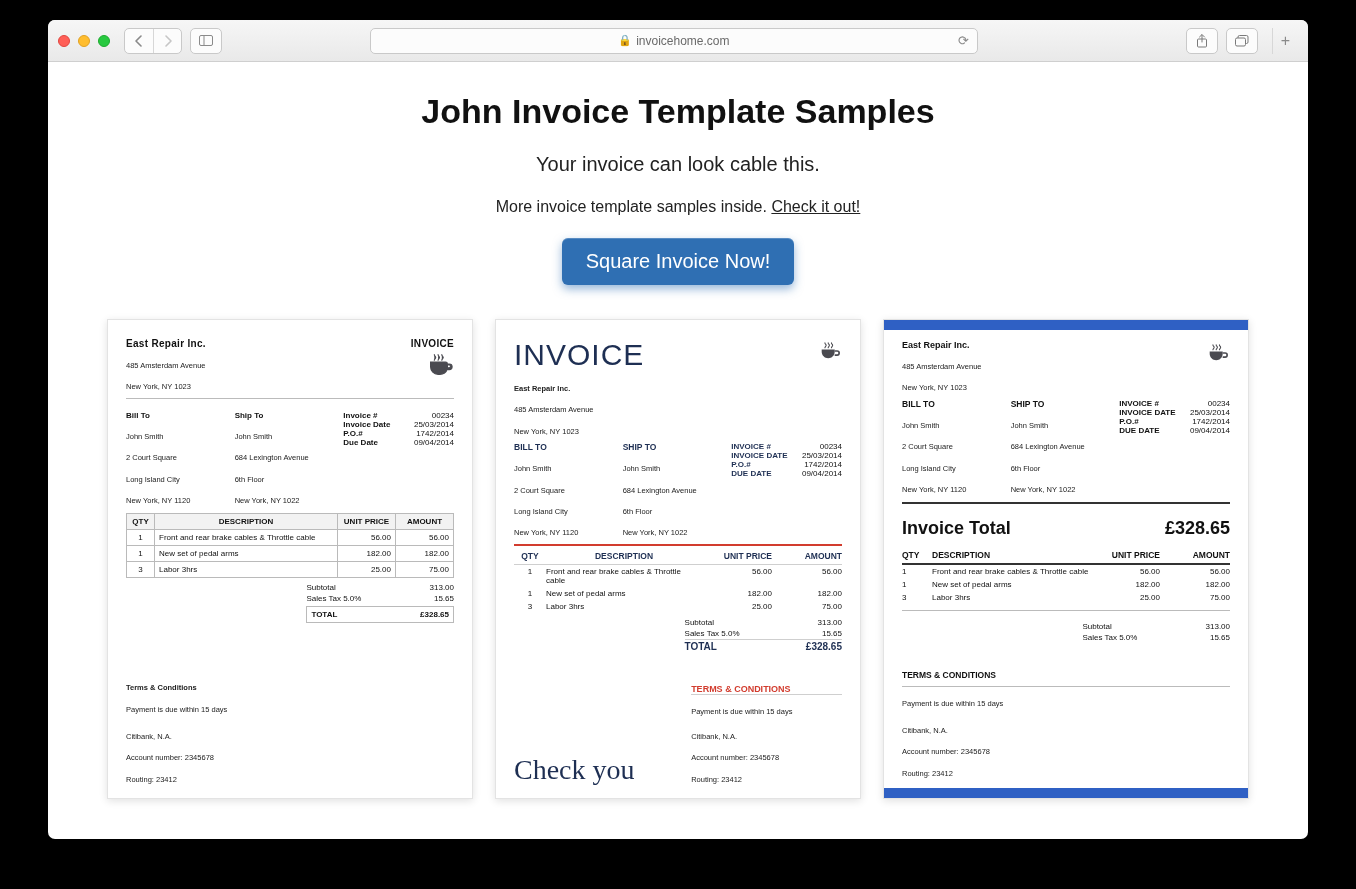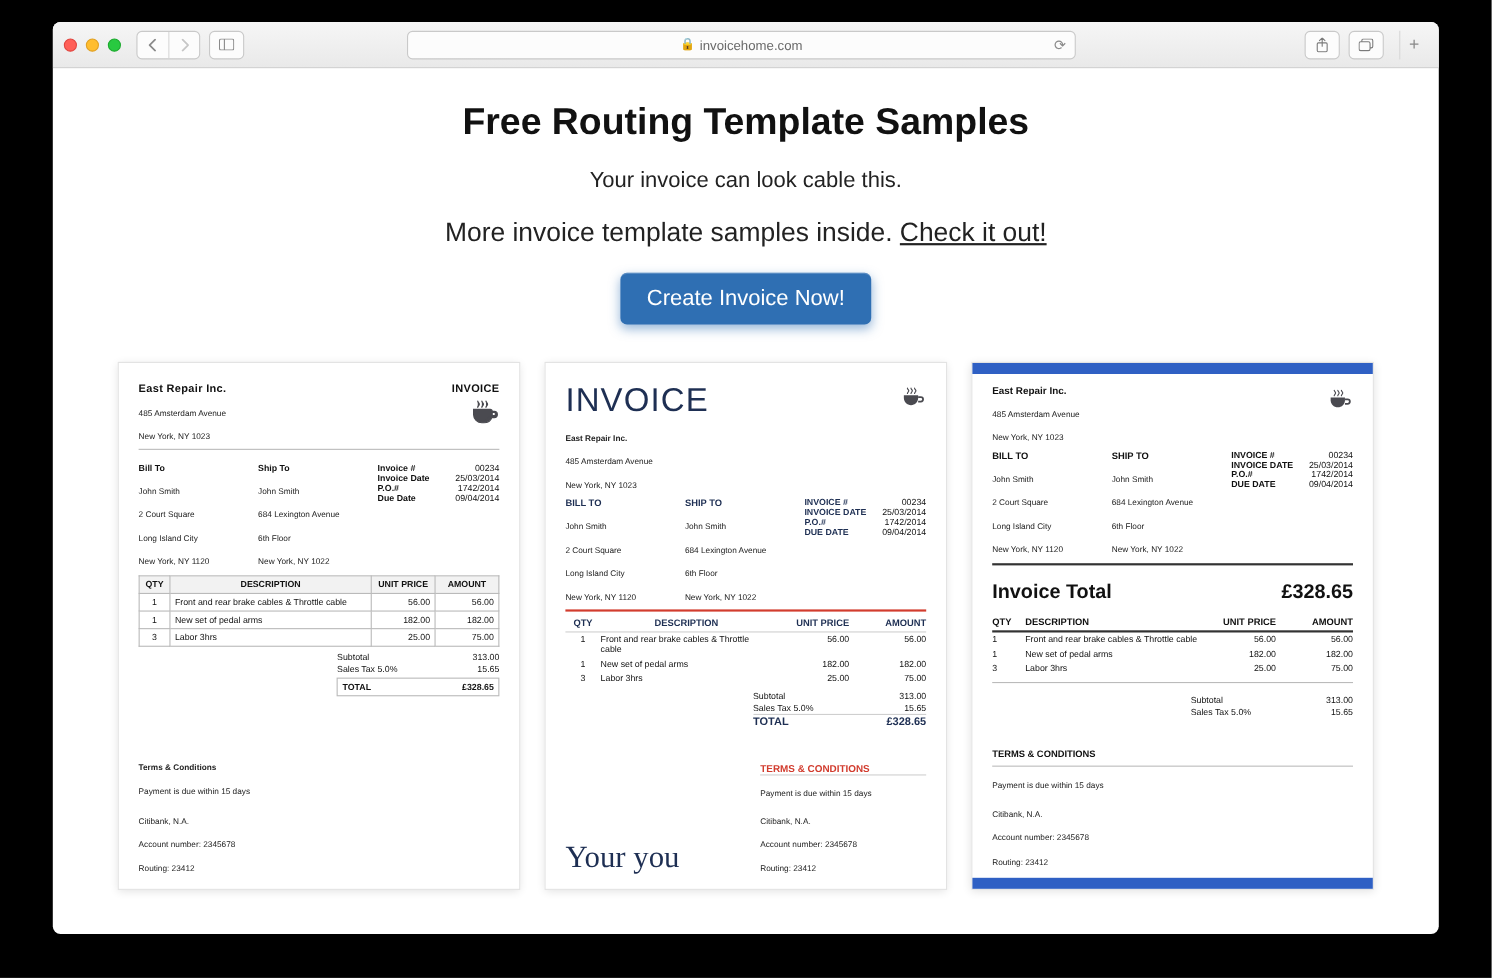--- a/index.html
+++ b/index.html
@@ -54,21 +54,21 @@
   }
   .urlbar .lock { margin-right:4px; font-size:11px; }
   .urlbar .reload { position:absolute; right:8px; color:#8a8a8a; font-size:13px; }
   .right-btns { margin-left:auto; display:flex; gap:8px; align-items:center; }
   .tab-plus { width:26px; height:26px; display:flex; align-items:center; justify-content:center; color:#8a8a8a; font-size:16px; border-left:1px solid #d7d7d7; margin-left:6px; }
 
   
   .content { padding: 30px 40px 40px; }
   h1.page-title { text-align:center; font-size:34px; font-weight:700; color:#111; }
   p.subtitle { text-align:center; font-size:20px; color:#222; margin-top:22px; }
-  p.more { text-align:center; font-size:24px; color:#222; margin-top:22px; }
+  p.more { text-align:center; font-size:16px; color:#222; margin-top:22px; }
   p.more a { color:#222; text-decoration:underline; }
   .cta-wrap { text-align:center; margin-top:22px; }
   .cta {
     display:inline-block;
     background:#2f6fb3;
     color:#fff;
     font-size:20px;
     padding:12px 24px;
     border-radius:6px;
     box-shadow: 0 4px 10px rgba(47,111,179,0.5), inset 0 1px 0 rgba(255,255,255,0.2);
@@ -214,27 +214,27 @@
               <rect x="3" y="0.5" width="10" height="8" rx="1.5" fill="none" stroke="#7a7a7a"></rect>
               <rect x="0.5" y="3" width="10" height="8" rx="1.5" fill="#fcfcfc" stroke="#7a7a7a"></rect>
             </svg>
         </div>
       </div>
       <div class="tab-plus">+</div>
     </div>
   </div>
 
   <div class="content">
-    <h1 class="page-title">Free Routing Template Samples</h1>
+    <h1 class="page-title">John Invoice Template Samples</h1>
     <p class="subtitle">Your invoice can look cable this.</p>
     <p class="more">
       <span>More invoice template samples inside. </span><a href="#">Check it out!</a>
     </p>
     <div class="cta-wrap">
-      <button class="cta">Create Invoice Now!</button>
+      <button class="cta">Square Invoice Now!</button>
     </div>
 
     <div class="templates">
 
       <div class="tpl t1">
         <div class="row">
           <div>
             <div class="title">East Repair Inc.</div>
             <div class="small">485 Amsterdam Avenue</div>
             <div class="small">New York, NY 1023</div>
@@ -423,21 +423,21 @@
               <span>Sales Tax 5.0%</span>
               <span>15.65</span>
             </div>
           <hr class="thin">
           <div class="kv grand">
               <span class="k">TOTAL</span>
               <span class="v">£328.65</span>
             </div>
         </div>
         <div class="footer">
-          <div class="thanks">Your you</div>
+          <div class="thanks">Check you</div>
           <div style="text-align:left; width:46%;">
             <div class="tc-title">TERMS &amp; CONDITIONS</div>
             <hr class="thin">
             <div class="small">Payment is due within 15 days</div>
             <div style="height:4px"></div>
             <div class="small">Citibank, N.A.</div>
             <div class="small">Account number: 2345678</div>
             <div class="small">Routing: 23412</div>
           </div>
         </div>

